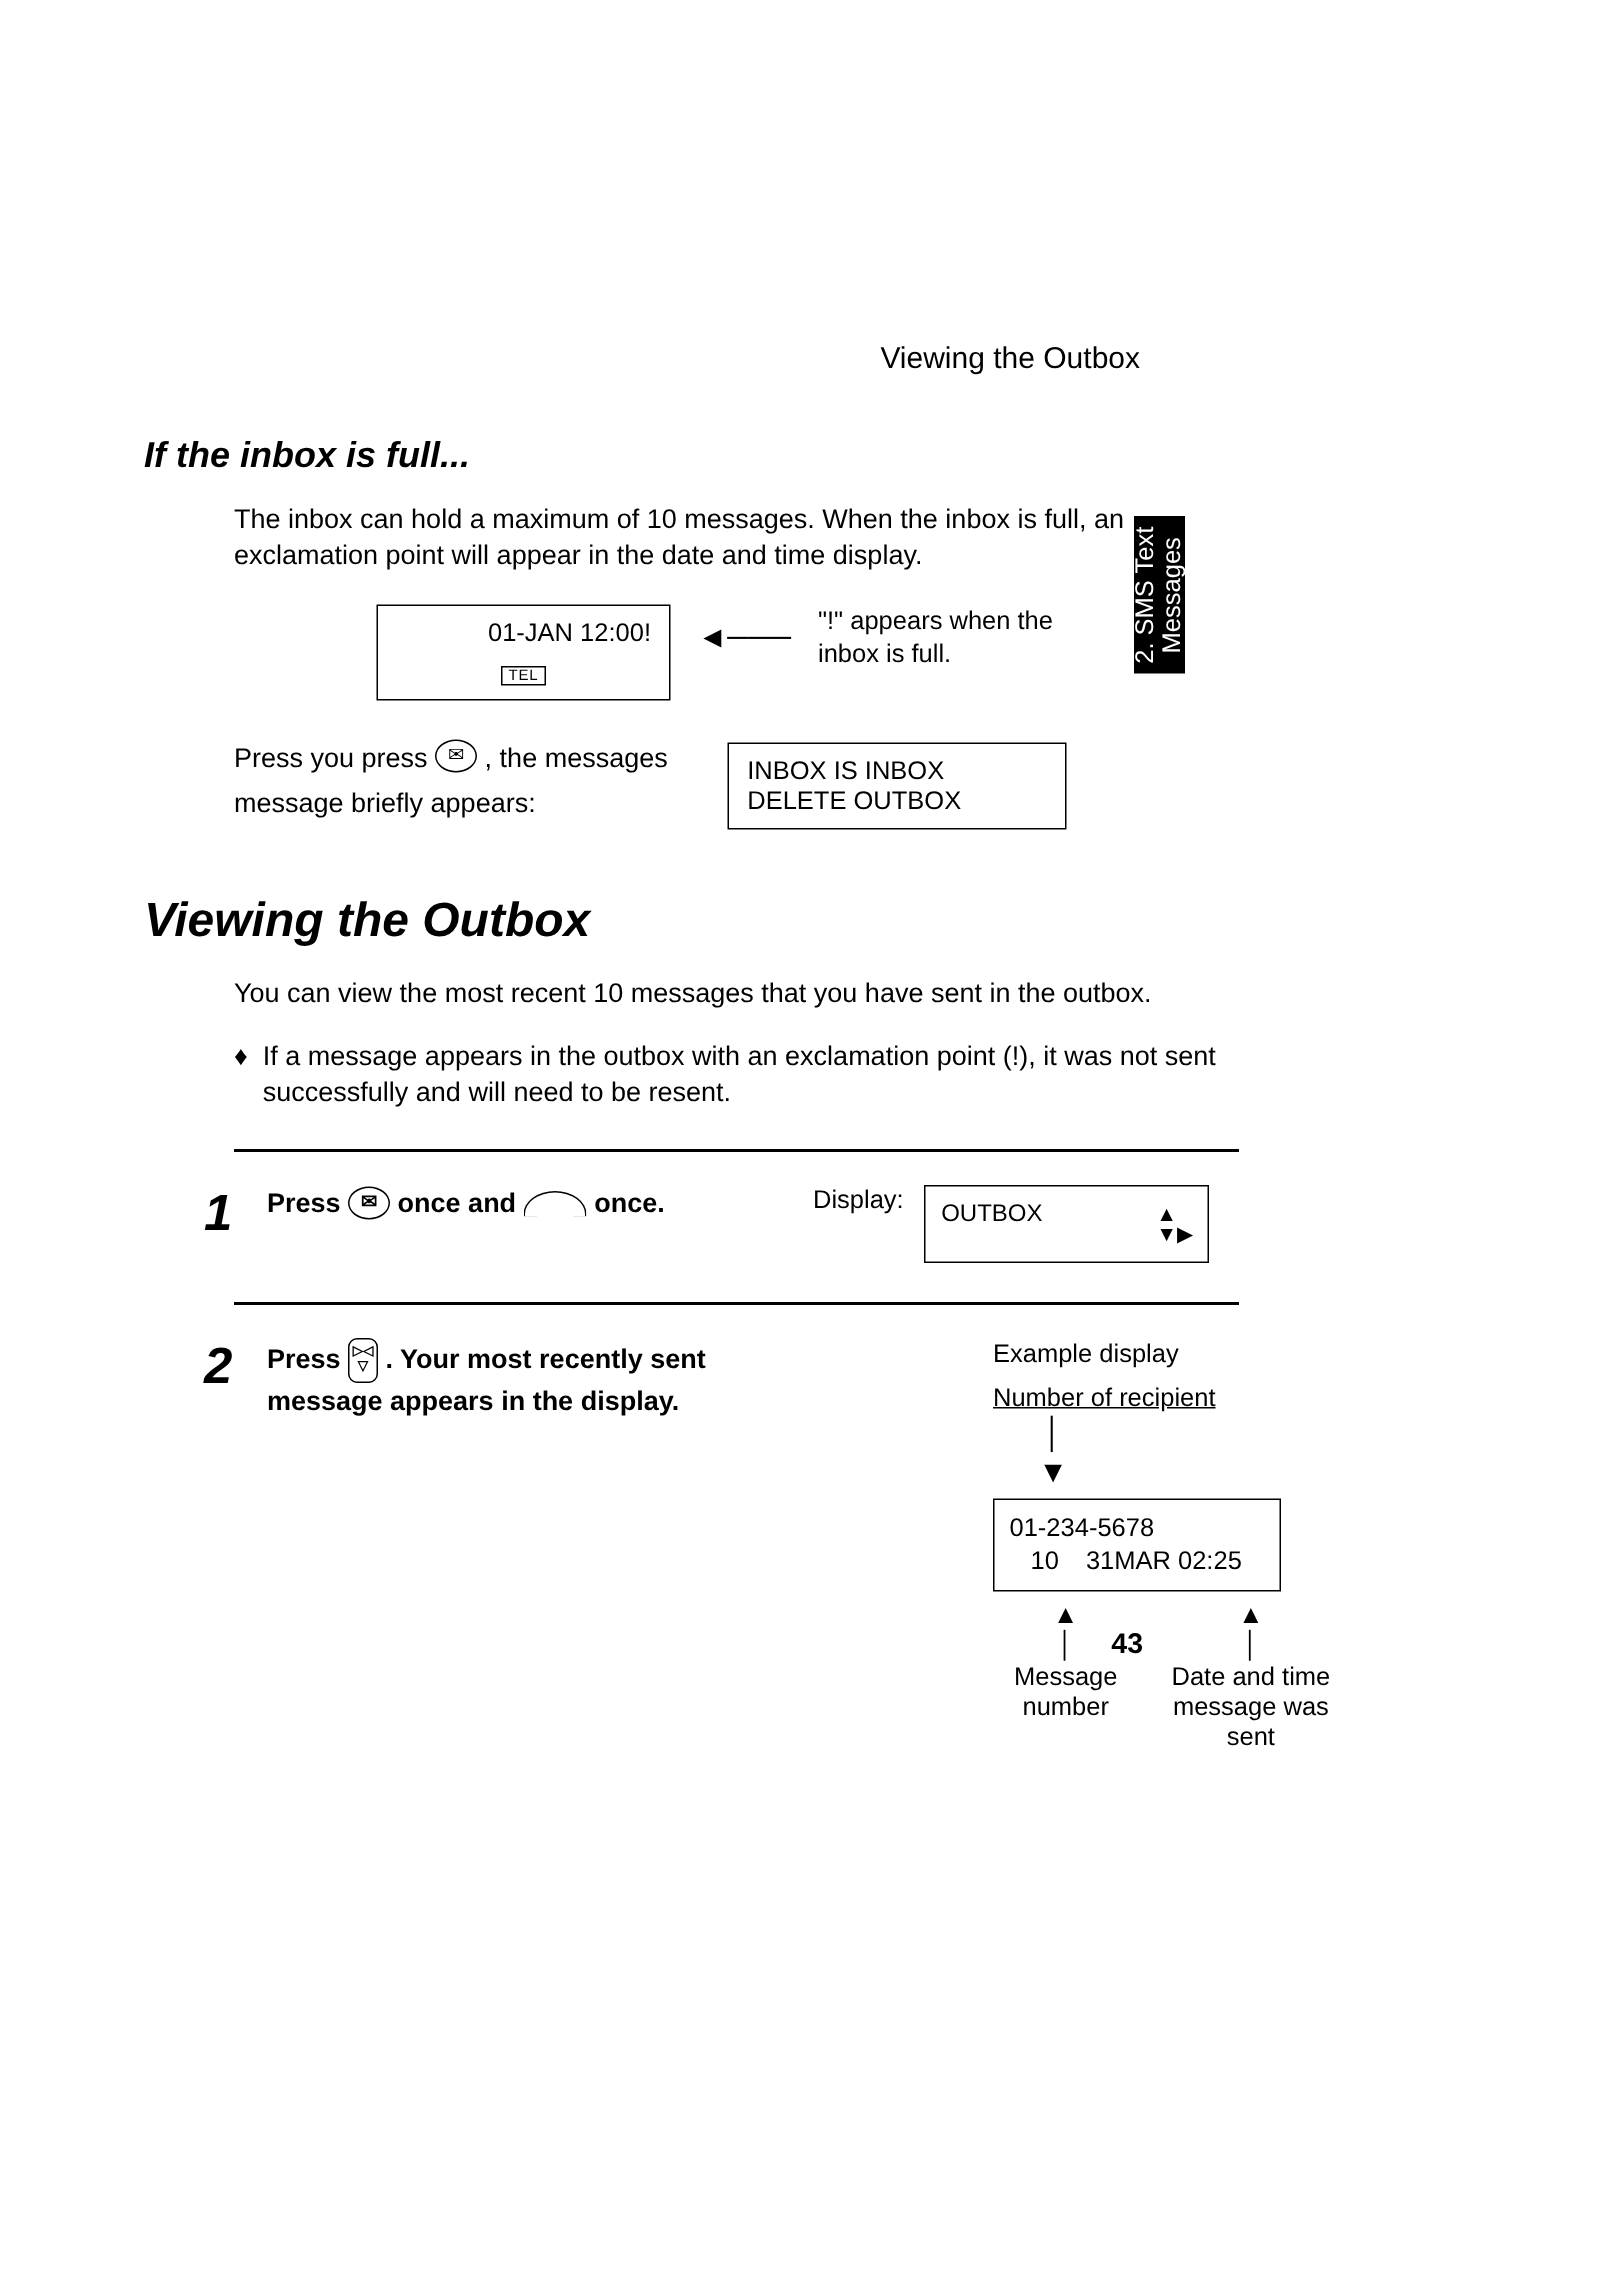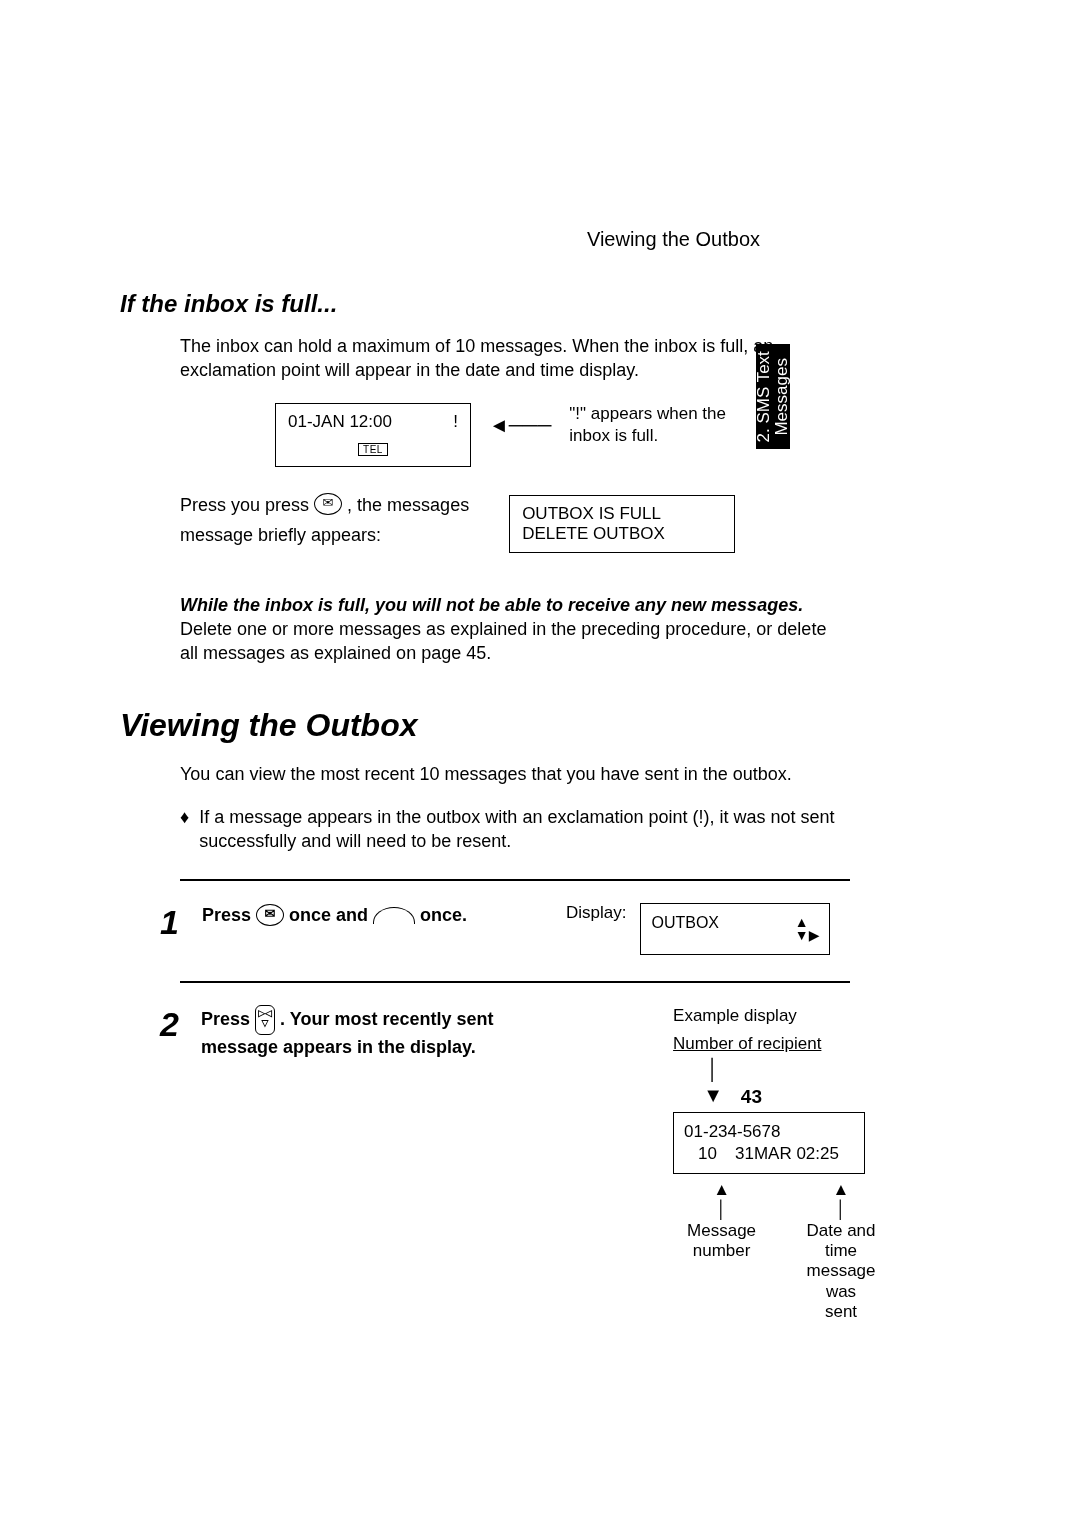--- a/index.html
+++ b/index.html
@@ -7,21 +7,21 @@
     padding: 0;
     background: #fff;
     font-family: Arial, Helvetica, sans-serif;
     color: #000;
   }
   .page {
     width: 1080px;
     height: 1528px;
     position: relative;
     box-sizing: border-box;
-    padding: 220px 190px 0 120px;
+    padding: 220px 190px 0 96px;
   }
   .header-right {
     position: absolute;
     top: 228px;
     right: 320px;
     font-size: 20px;
   }
   .side-tab {
     position: absolute;
     right: 290px;
@@ -249,49 +249,45 @@
       <span>Messages</span>
     </div>
   </div>
 
   <h3 class="italic">If the inbox is full...</h3>
 
   <div class="body-text">The inbox can hold a maximum of 10 messages. When the inbox is full, an exclamation point will appear in the date and time display.</div>
 
   <div class="inbox-full-row">
     <div class="lcd-box lcd1">
-      <div style="display:flex;justify-content:space-between;">
+      <div style="display:flex;justify-content:flex-end;">
         <span>01-JAN  12:00</span>
         <span>!</span>
       </div>
       <div style="text-align:center;margin-top:6px;">
         <span class="tel-badge">TEL</span>
       </div>
     </div>
     <span class="arrow-left">◄───</span>
     <div class="caption" style="max-width:200px;">"!" appears when the inbox is full.</div>
   </div>
 
   <div class="press-row">
     <div style="max-width:310px;">
       <span>Press you press </span>
       <span class="mail-icon">✉</span>
       <span>, the messages</span>
       <div style="margin-top:8px;">message briefly appears:</div>
     </div>
     <div class="lcd-box" style="width:200px;">
-      <div>OUTBOX IS FULL</div>
+      <div>INBOX IS INBOX</div>
       <div>DELETE OUTBOX</div>
     </div>
   </div>
 
-  <div class="warning-block">
-    <span class="bold-italic">While the inbox is full, you will not be able to receive any new messages.</span>
-    <span>Delete one or more messages as explained in the preceding procedure, or delete all messages as explained on page 45.</span>
-  </div>
 
   <h2 class="section">Viewing the Outbox</h2>
 
   <div class="body-text">You can view the most recent 10 messages that you have sent in the outbox.</div>
 
   <div class="bullet-row">
     <span>♦</span>
     <span>If a message appears in the outbox with an exclamation point (!), it was not sent successfully and will need to be resent.</span>
   </div>
 

